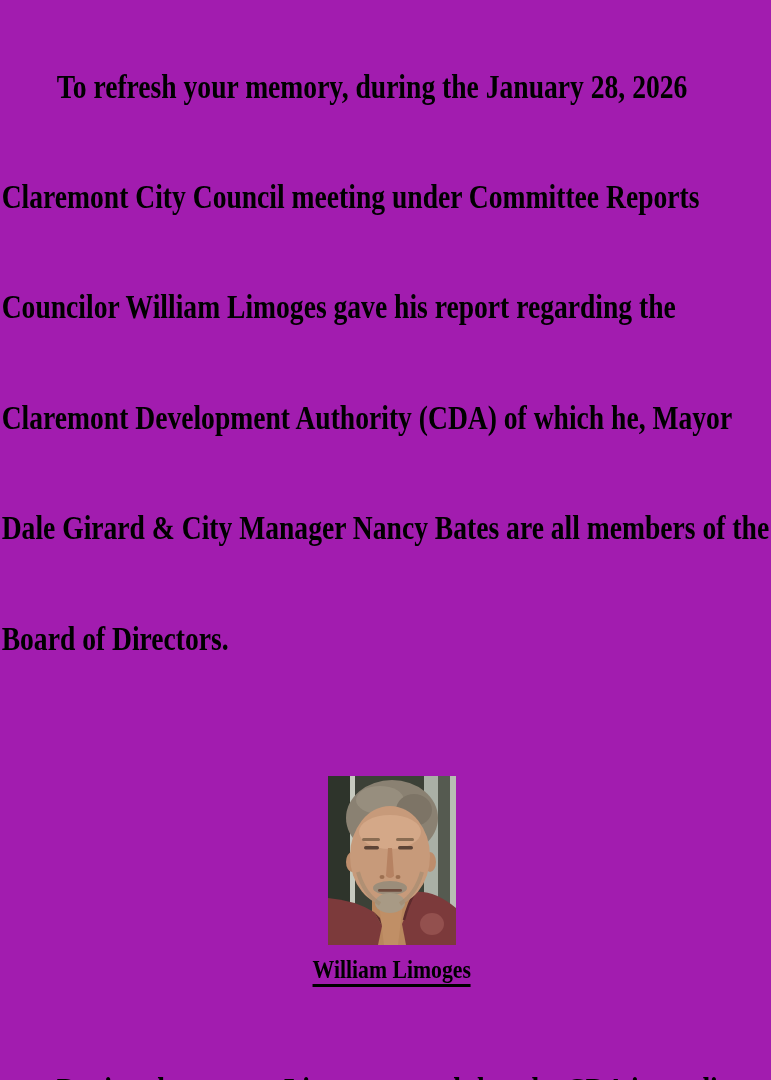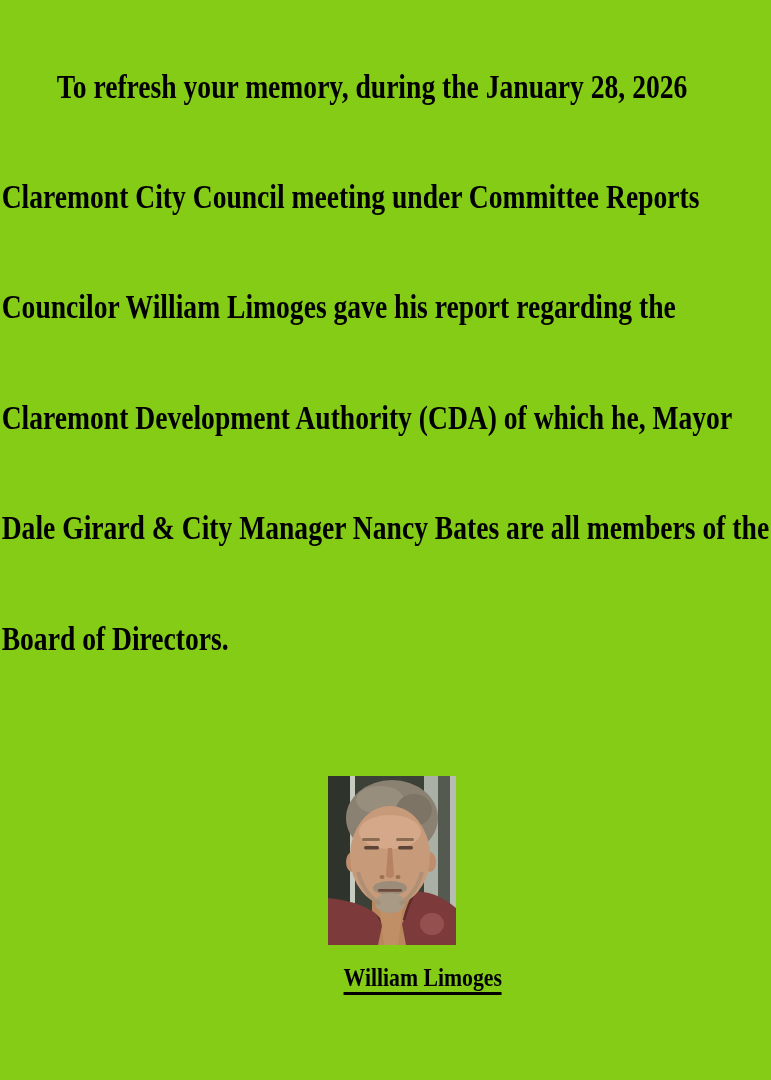--- a/index.html
+++ b/index.html
@@ -7,21 +7,21 @@
     width: 771px; height: 1080px;
     background: #ffffff;
     font-family: "Liberation Serif", "DejaVu Serif", serif;
     font-weight: bold;
     color: #000000;
     overflow: hidden;
   }
   .page {
     position: relative;
     width: 771px; height: 1080px;
-    background: #84cc16;
+    background: #a21caf;
     overflow: hidden;
   }
   
   .para {
     width: 923px;
     transform: scaleX(0.836);
     transform-origin: 0 0;
     font-size: 33px;
     line-height: 36.8px;
     font-weight: bold;
@@ -38,24 +38,24 @@
     margin: 45px 0 0 328px;
     width: 128px;
     padding: 0;
   }
   .photo-frame {
     width: 128px; height: 169px;
     overflow: hidden;
     line-height: 0;
   }
   figcaption.caption {
-    margin-top: 20px;
+    margin-top: 12px;
     width: 128px;
     display: flex;
-    justify-content: flex-start;
+    justify-content: center;
   }
   figcaption.caption span {
     font-size: 26px;
     line-height: 26px;
     font-weight: bold;
     white-space: pre;
     padding-bottom: 1px;
     border-bottom: 3px solid #000000;
     transform: scaleX(0.836);
     transform-origin: center top;

